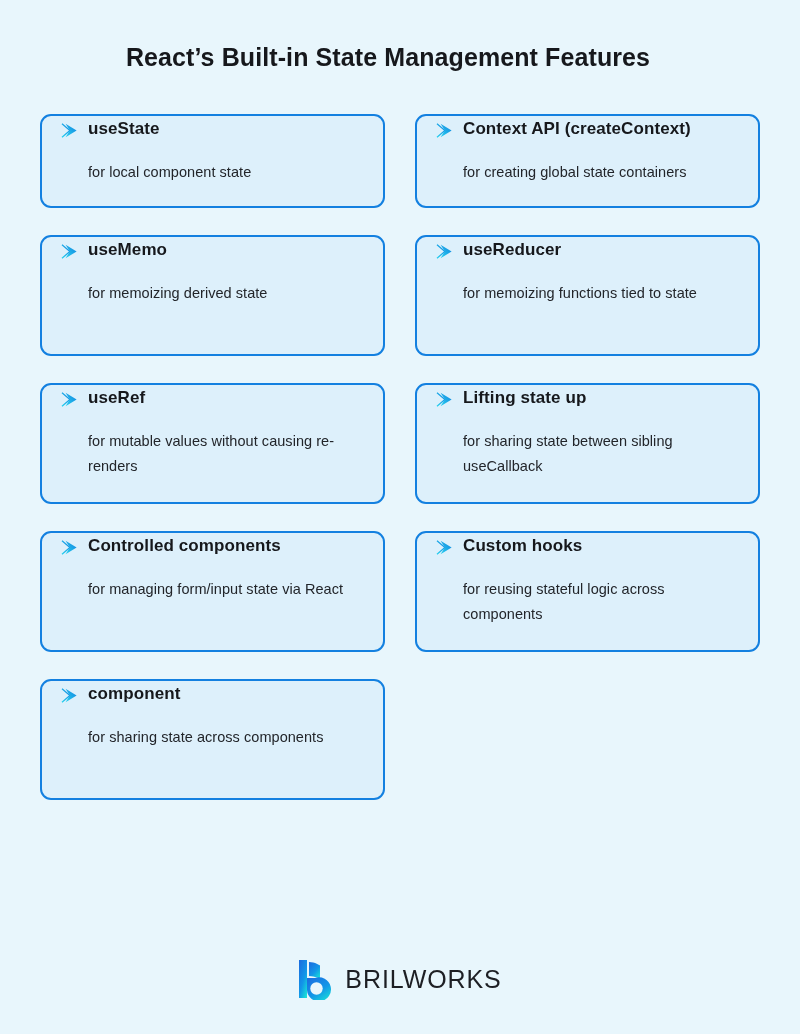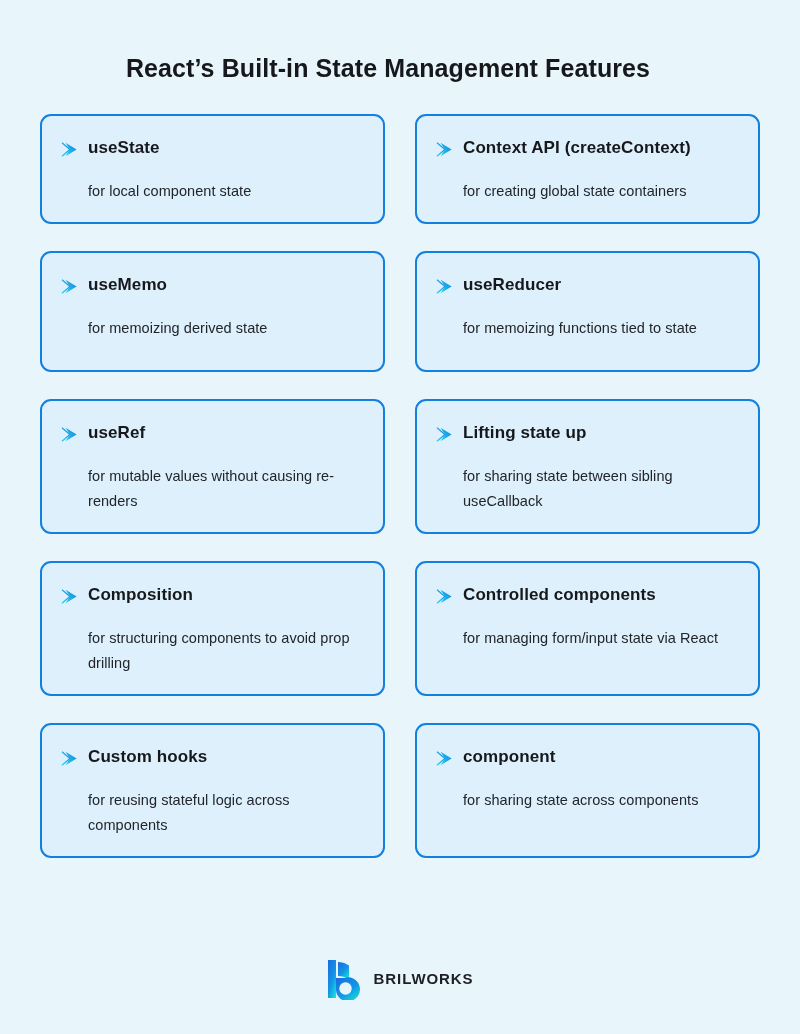--- a/index.html
+++ b/index.html
@@ -29,21 +29,20 @@
     position: absolute;
     left: 0;
     top: 40px;
     width: 776px;
     text-align: center;
     font-size: 25px;
     font-weight: bold;
     color: #16181c;
     letter-spacing: 0.1px;
     line-height: 34px;
-    margin-top: 11px;
   }
 
   
   .card-grid {
     position: absolute;
     left: 40px;
     top: 114px;
     width: 720px;
     display: flex;
     flex-wrap: wrap;
@@ -51,21 +50,21 @@
     row-gap: 27px;
     align-content: flex-start;
   }
 
   .card {
     box-sizing: border-box;
     width: 345px;
     background: #ddf0fb;
     border: 2px solid #1380e0;
     border-radius: 11px;
-    padding: 21px 20px 18px 18px;
+    padding: 2px 20px 18px 18px;
     display: flex;
     flex-direction: column;
   }
 
   .card.h-short { min-height: 94px; }
   .card.h-tall  { min-height: 121px; }
 
   .card-head {
     display: flex;
     align-items: flex-start;
@@ -111,22 +110,22 @@
     gap: 11px;
   }
 
   .logo-mark {
     width: 36px;
     height: 42px;
     display: block;
   }
 
   .logo-text {
-    font-size: 15px;
-    font-weight: bold;
+    font-size: 25px;
+    font-weight: normal;
     color: #1d1f24;
     letter-spacing: 0.9px;
     line-height: 26px;
   }
 </style>
 </head>
 <body>
 
 <div class="page">
 
@@ -230,36 +229,20 @@
           </linearGradient>
             </defs>
           <path d="M2.5 3.5 L12.5 12 L2.5 20.5" fill="none" stroke="url(#g7)" stroke-width="1.6"></path>
           <path d="M7 3.5 L21 12 L7 20.5 L12.5 12 Z" fill="url(#g7)"></path>
         </svg>
         <div class="card-title">Lifting state up</div>
       </div>
       <div class="card-desc">for sharing state between sibling useCallback</div>
     </div>
 
-    <div class="card h-tall">
-      <div class="card-head">
-        <svg class="chev-icon" viewBox="0 0 24 24">
-          <defs>
-              <linearGradient id="g8" x1="0" y1="1" x2="1" y2="0">
-            <stop offset="0%" stop-color="#25d3ef"></stop>
-                <stop offset="100%" stop-color="#1380e0"></stop>
-          </linearGradient>
-            </defs>
-          <path d="M2.5 3.5 L12.5 12 L2.5 20.5" fill="none" stroke="url(#g8)" stroke-width="1.6"></path>
-          <path d="M7 3.5 L21 12 L7 20.5 L12.5 12 Z" fill="url(#g8)"></path>
-        </svg>
-        <div class="card-title">Composition</div>
-      </div>
-      <div class="card-desc">for structuring components to avoid prop drilling</div>
-    </div>
 
     <div class="card h-tall">
       <div class="card-head">
         <svg class="chev-icon" viewBox="0 0 24 24">
           <defs>
               <linearGradient id="g9" x1="0" y1="1" x2="1" y2="0">
             <stop offset="0%" stop-color="#25d3ef"></stop>
                 <stop offset="100%" stop-color="#1380e0"></stop>
           </linearGradient>
             </defs>

